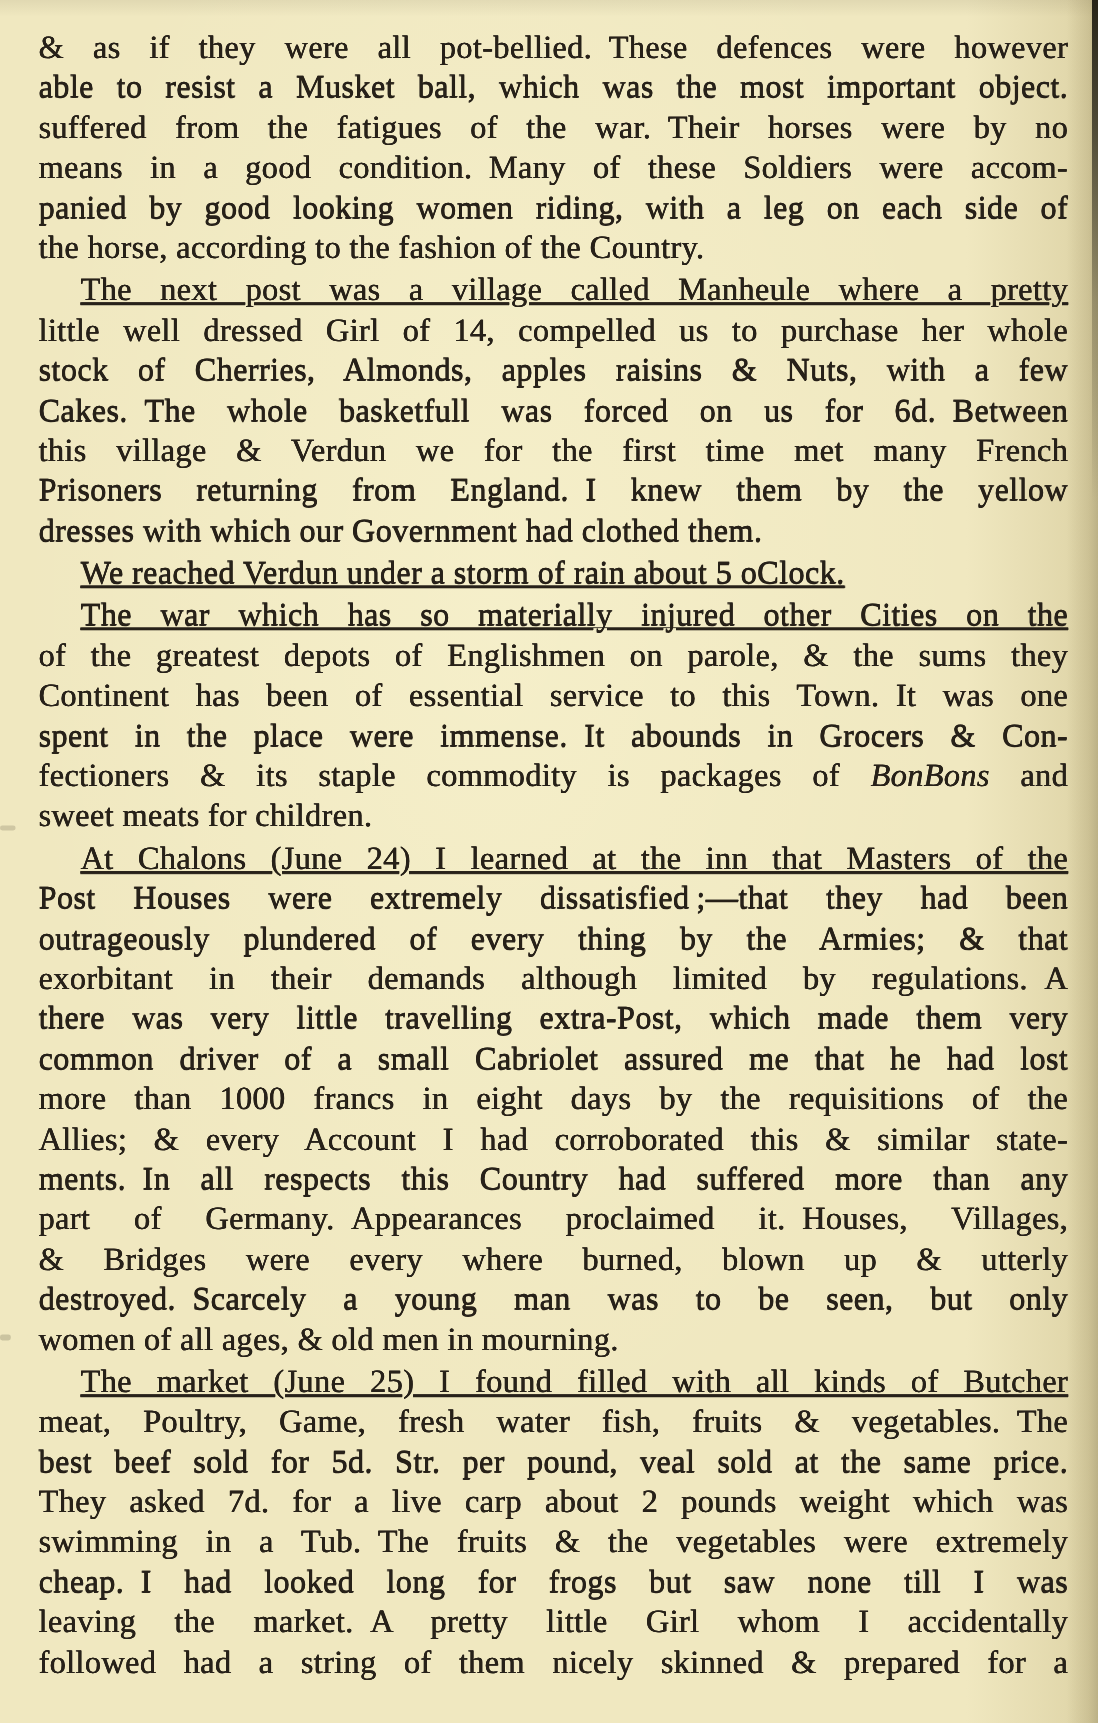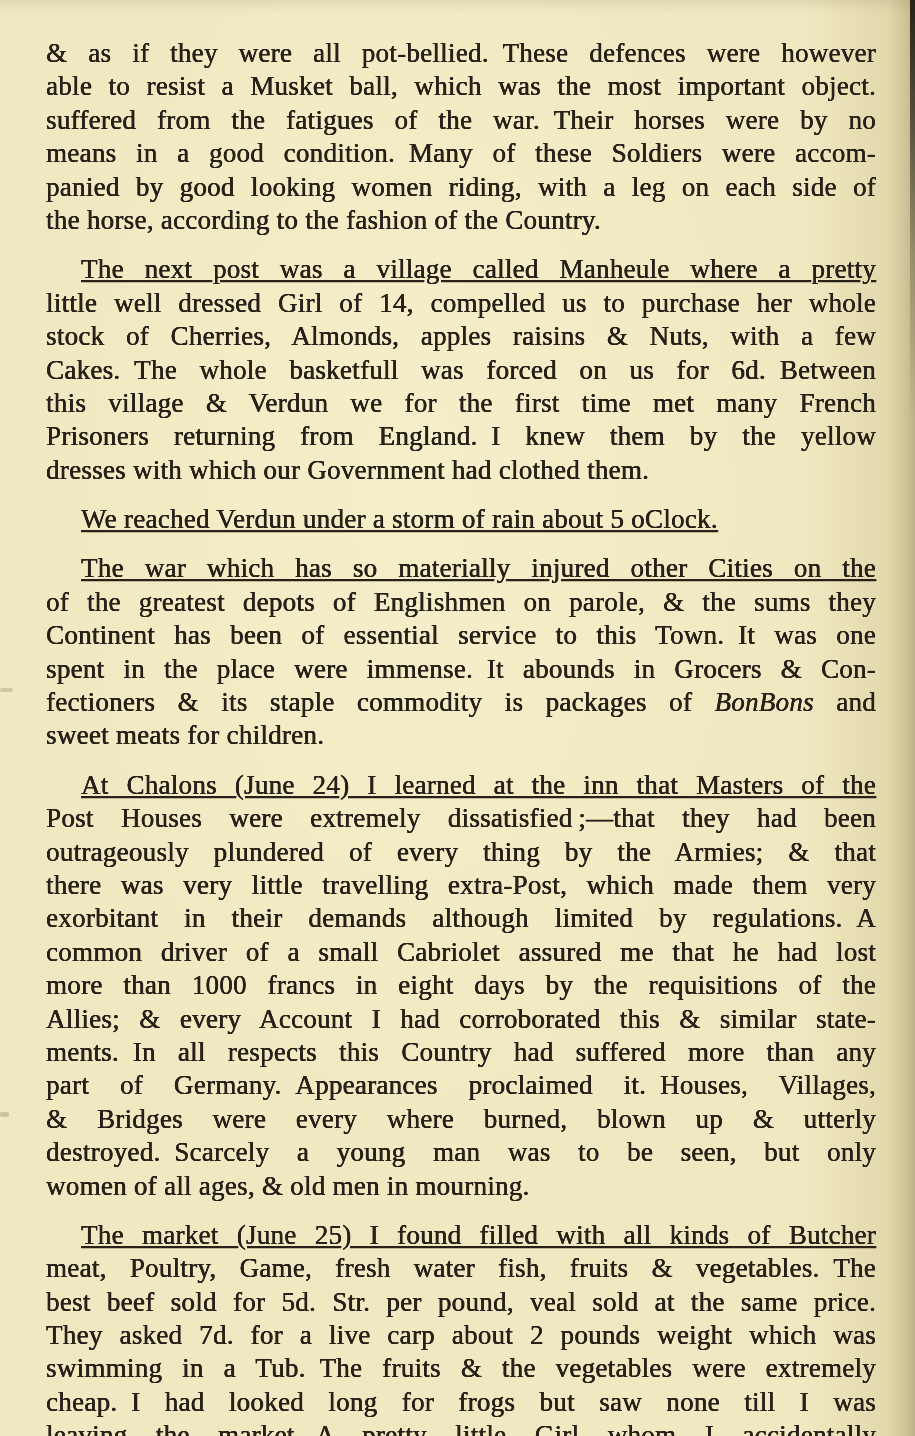--- a/index.html
+++ b/index.html
@@ -44,21 +44,21 @@
   .smudge.s2 { left: 0; top: 1112px; width: 9px;  height: 5px; opacity: 0.55; }
   .textblock {
     position: absolute;
     left: 30px;
     top: 21px;
     width: 862px;
     font-size: 27px;
     letter-spacing: 0.01em;
     text-shadow: 0.35px 0 0 currentColor, 0 0.25px 0 currentColor;
   }
-  .para { margin: 16px; padding: 0; }
+  .para { margin: 2px; padding: 0; }
   .line {
     height: 33.4px;
     line-height: 33.4px;
     text-align: justify;
     text-align-last: justify;
     white-space: nowrap;
     overflow: visible;
   }
   .line.lastline {
     text-align: right;
@@ -102,22 +102,22 @@
         <div class="line">of the greatest depots of Englishmen on parole, &amp; the sums they</div>
         <div class="line">Continent has been of essential service to this Town. It was one</div>
         <div class="line">spent in the place were immense. It abounds in Grocers &amp; Con-</div>
         <div class="line">fectioners &amp; its staple commodity is packages of <i>BonBons</i> and</div>
         <div class="line lastline">sweet meats for children.</div>
       </div>
       <div class="para">
         <div class="line firstline">At Chalons (June 24) I learned at the inn that Masters of the</div>
         <div class="line">Post Houses were extremely dissatisfied ;—that they had been</div>
         <div class="line">outrageously plundered of every thing by the Armies; &amp; that</div>
+        <div class="line">exorbitant in their demands although limited by regulations. A</div>
         <div class="line">there was very little travelling extra-Post, which made them very</div>
-        <div class="line">exorbitant in their demands although limited by regulations. A</div>
         <div class="line">common driver of a small Cabriolet assured me that he had lost</div>
         <div class="line">more than 1000 francs in eight days by the requisitions of the</div>
         <div class="line">Allies; &amp; every Account I had corroborated this &amp; similar state-</div>
         <div class="line">ments. In all respects this Country had suffered more than any</div>
         <div class="line">part of Germany. Appearances proclaimed it. Houses, Villages,</div>
         <div class="line">&amp; Bridges were every where burned, blown up &amp; utterly</div>
         <div class="line">destroyed. Scarcely a young man was to be seen, but only</div>
         <div class="line lastline">women of all ages, &amp; old men in mourning.</div>
       </div>
       <div class="para">

